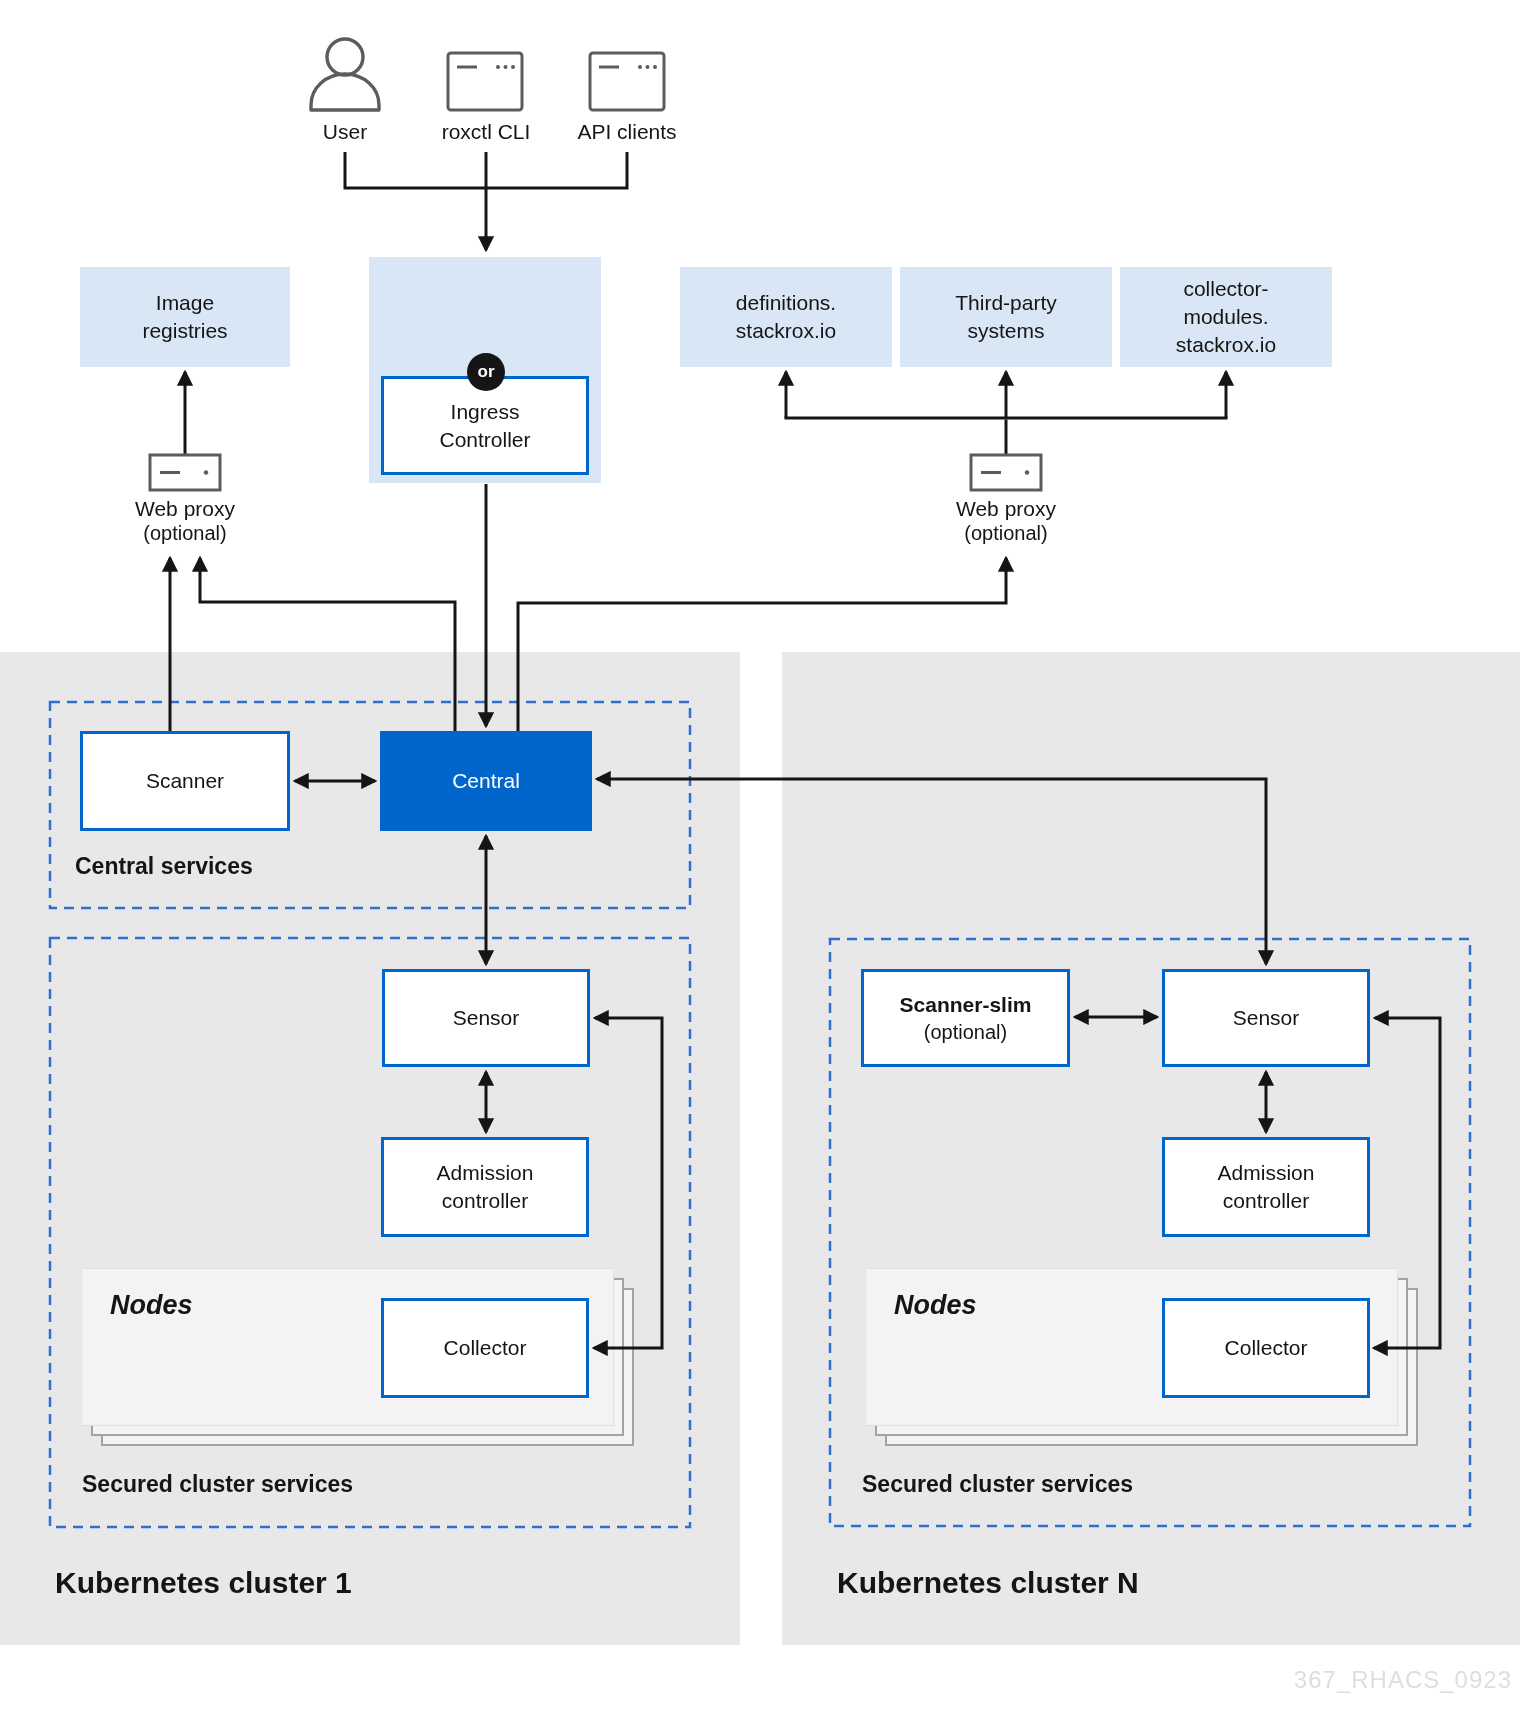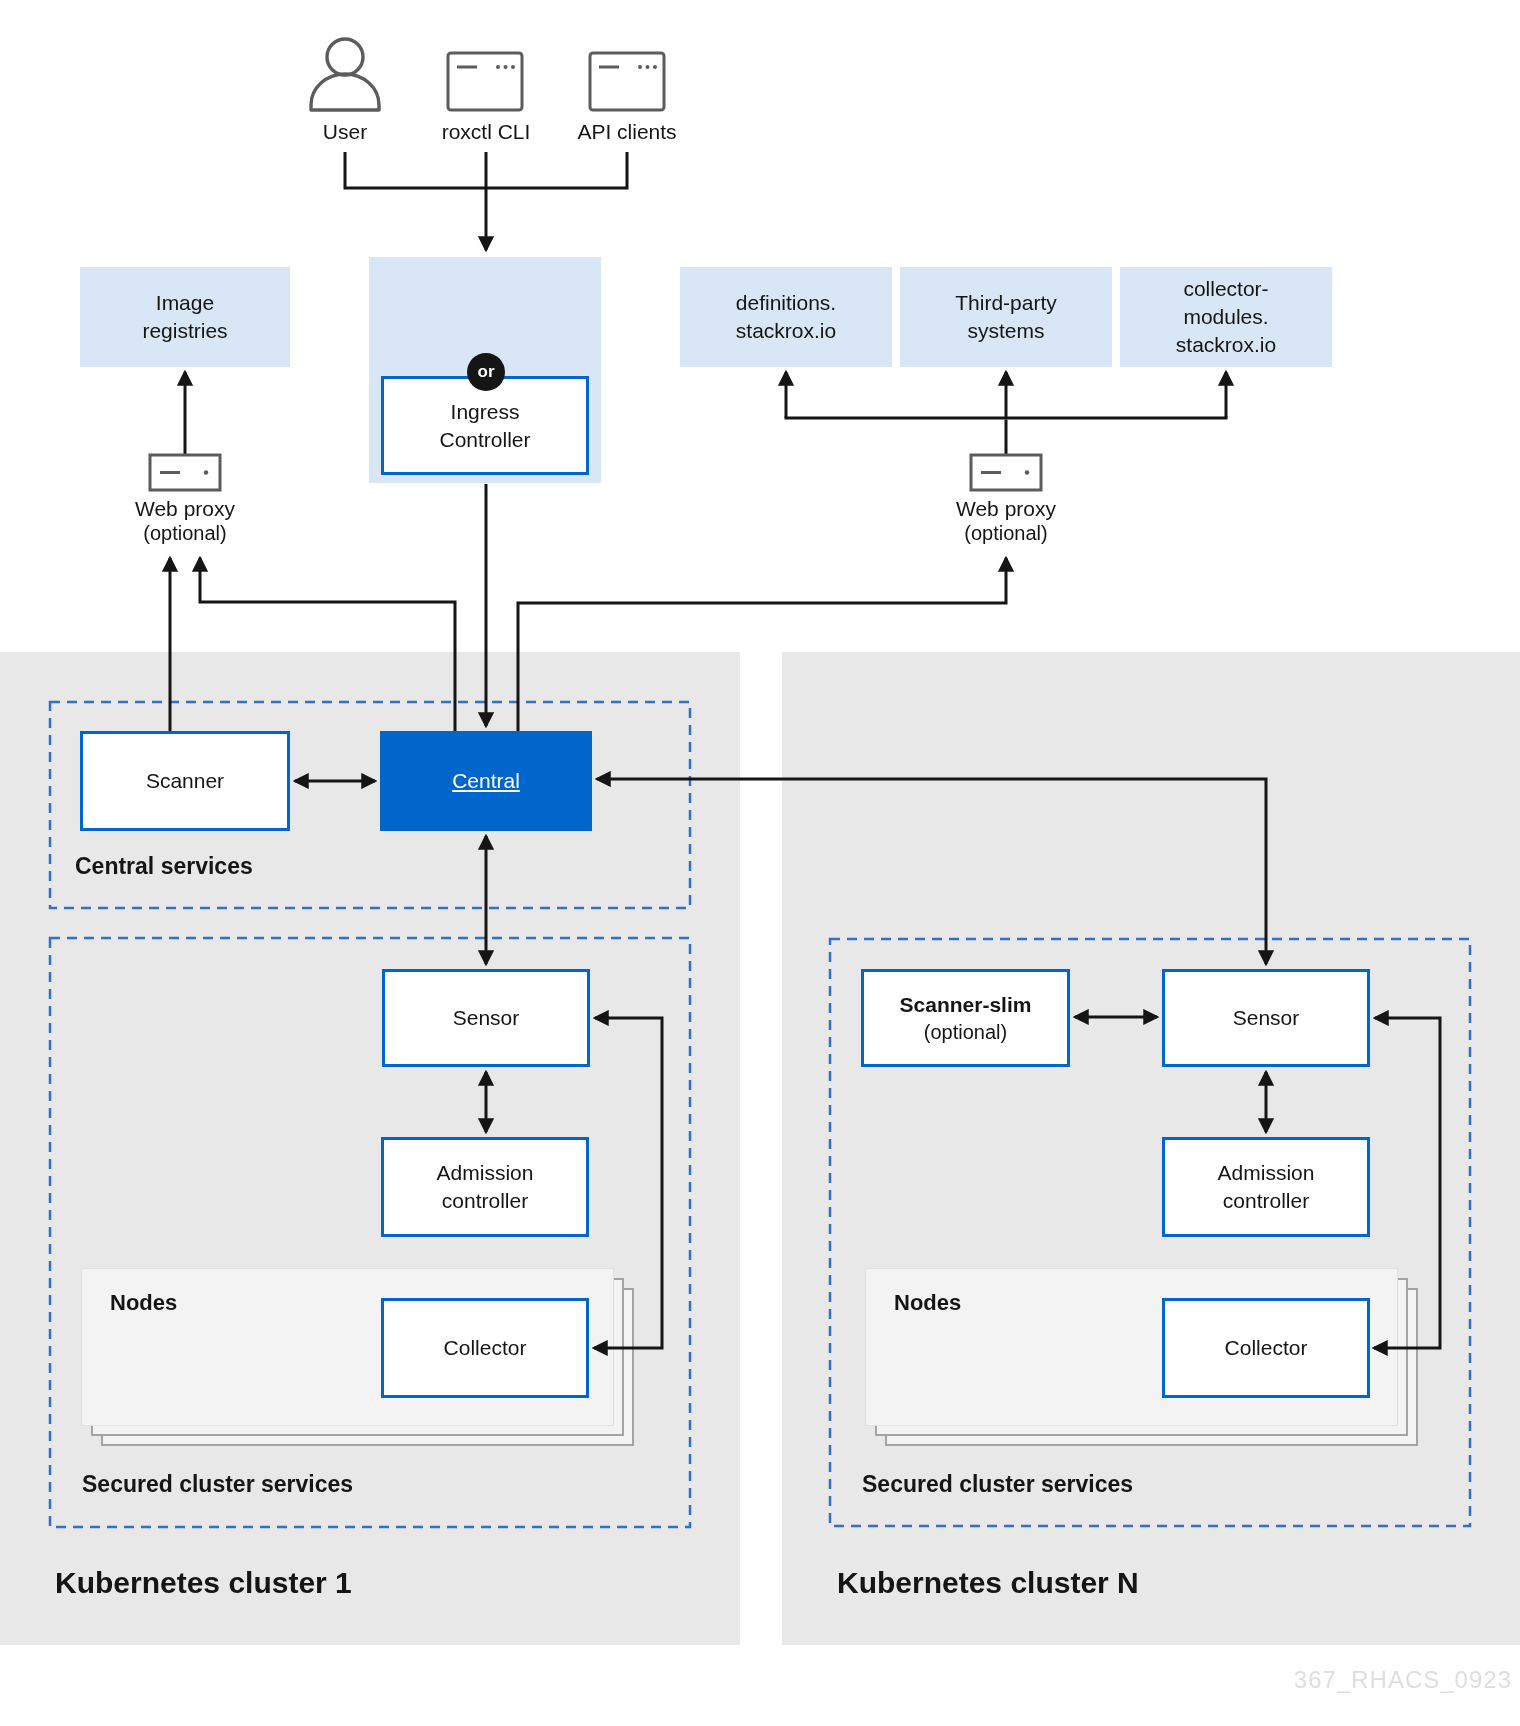--- a/index.html
+++ b/index.html
@@ -8,37 +8,37 @@
     font-family:"Liberation Sans", sans-serif;color:#151515;
   }
   .region{position:absolute;background:#e8e8e8;}
   .box{
     position:absolute;display:flex;align-items:center;justify-content:center;
     text-align:center;white-space:pre-line;font-size:21px;line-height:1.32;
     font-weight:500;color:#151515;box-sizing:border-box;
   }
   .box-light{background:#d8e6f5;}
   .box-outline{background:#ffffff;border:3px solid #0066cc;}
-  .box-solid{background:#0066cc;color:#ffffff;border:none;text-decoration:underline;}
+  .box-solid{background:#0066cc;color:#ffffff;border:none;}
   .box-col{flex-direction:column;}
   .qualifier{font-weight:400;font-size:20px;}
   .or-badge{
     position:absolute;width:38px;height:38px;border-radius:50%;background:#151515;
     color:#ffffff;display:flex;align-items:center;justify-content:center;
     font-size:17px;font-weight:700;
   }
   .section-label{position:absolute;font-size:23px;font-weight:700;white-space:nowrap;}
   .cluster-title{position:absolute;font-size:30px;font-weight:700;white-space:nowrap;}
   .icon-label{position:absolute;font-size:21px;font-weight:500;text-align:center;white-space:nowrap;}
   .proxy-label{position:absolute;text-align:center;line-height:1.18;}
   .proxy-label .t{font-size:21px;font-weight:400;}
   .proxy-label .q{font-size:20px;font-weight:400;}
   .nodes-sheet{position:absolute;background:#f3f3f3;border:2px solid #a3a3a3;box-sizing:border-box;}
   .nodes-panel{position:absolute;background:#f3f3f3;border:1px solid #e0e0e0;box-sizing:border-box;}
-  .nodes-label{position:absolute;font-size:22px;font-weight:700;}
+  .nodes-label{position:absolute;font-size:27px;font-weight:700;font-style:italic;}
   .watermark{position:absolute;font-size:24px;color:#dedede;letter-spacing:1px;}
   svg.layer{position:absolute;left:0;top:0;pointer-events:none;}
 </style>
 </head>
 <body>
 
 <div id="canvas">
 
   <div class="region" style="left:0;top:652px;width:740px;height:993px;"></div>
   <div class="region" style="left:782px;top:652px;width:738px;height:993px;"></div>

